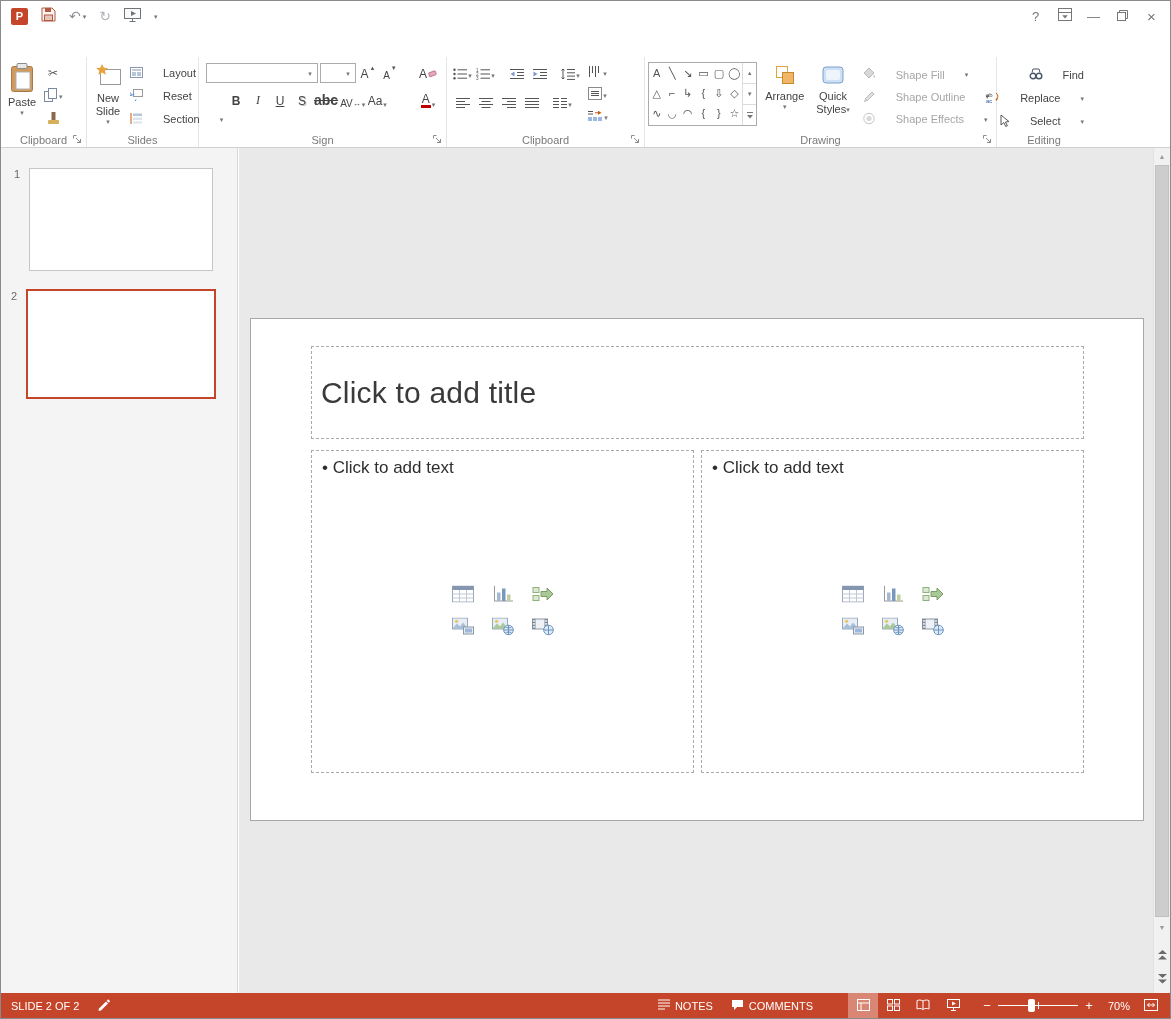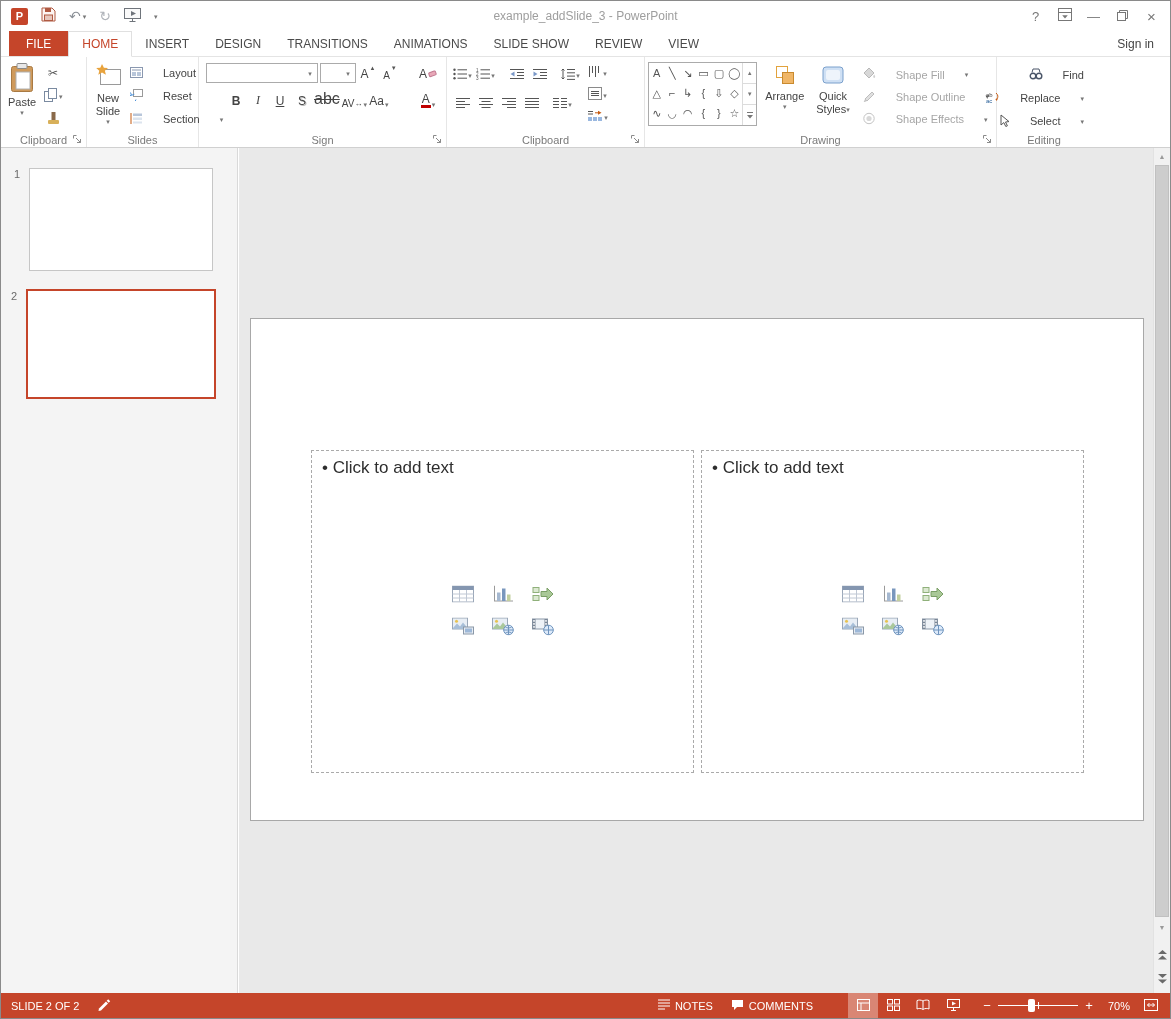--- a/index.html
+++ b/index.html
@@ -42,21 +42,21 @@
   
   .fg { display:flex; flex-direction:column; gap:7px; padding:3px 4px 0; width:240px; }
   .frow { display:flex; align-items:center; gap:2px; }
   .combo { position:relative; height:20px; border:1px solid #ababab; background:#fff; display:flex; align-items:center; padding-left:4px; font-size:11px; }
   .combo .cdd { position:absolute; right:0; top:0; width:14px; height:100%; display:flex; align-items:center; justify-content:center; }
   .fbtn { min-width:20px; height:20px; display:flex; align-items:flex-end; justify-content:center; font-size:12px; color:#444; padding-bottom:2px; gap:1px; }
   .tiny { font-size:6px; line-height:1; color:#555; align-self:flex-start; padding-top:2px; }
   .push { margin-left:auto; }
   .bold { font-weight:bold; } .ital { font-style:italic; font-family:"Liberation Serif",serif; }
   .und { text-decoration:underline; } .shad { text-shadow:1px 1px 0 #b8b8b8; }
-  .strike { font-size:16px; text-decoration:line-through; }
+  .strike { font-size:14px; text-decoration:line-through;font-weight:bold; }
   .av { display:flex; flex-direction:row; align-items:center; line-height:8px; font-size:10px; }
   .avarr { font-size:8px; text-decoration:none; font-style:normal; }
   .fcA { border-bottom:3px solid var(--fontbar); line-height:12px; padding:0 1px; }
 
   
   .para-gc { display:flex; gap:6px; padding:2px 2px 0; }
   .para-left { display:flex; flex-direction:column; gap:9px; padding-top:3px; }
   .prow { display:flex; gap:2px; align-items:center; }
   .pbtn { min-width:21px; height:20px; display:flex; align-items:center; justify-content:center; gap:1px; }
   .para-right { display:flex; flex-direction:column; gap:2px; padding-top:1px; }
@@ -134,53 +134,40 @@
           <span><svg width="17" height="14">
               <rect x="0.5" y="0.5" width="16" height="10" fill="#fafafa" stroke="#6f747b"></rect>
               <path d="M7 3 l5 2.5 -5 2.5 z" fill="#6f747b"></path>
               <path d="M5.5 13.5 h6 M8.5 11 v2.5" stroke="#6f747b" fill="none"></path>
             </svg></span>
         </span>
       <span class="qbtn">
           <b class="dd">▾</b>
         </span>
     </div>
-    <div class="wtitle">example_addSlide_3 - PowerPoint</div>
     <div class="winctl">
       <span class="wbtn">?</span>
       <span class="wbtn">
           <span><svg width="14" height="13">
               <rect x="0.5" y="0.5" width="13" height="12" fill="none" stroke="#777"></rect>
               <line x1="0.5" y1="4.5" x2="13.5" y2="4.5" stroke="#777"></line>
               <path d="M7 10.5 l-2.8 -3.2 h5.6 z" fill="#777"></path>
             </svg></span>
         </span>
       <span class="wbtn">—</span>
       <span class="wbtn">
           <span><svg width="12" height="11">
               <rect x="0.5" y="2.5" width="8" height="8" fill="#fff" stroke="#777"></rect>
               <path d="M2.5 2.5 v-2 h8 v8 h-2" fill="none" stroke="#777"></path>
             </svg></span>
         </span>
       <span class="wbtn" style="font-size:15px">×</span>
     </div>
   </div>
 
-  <div class="tabsrow">
-    <div class="file-tab">FILE</div>
-    <div class="tab active">HOME</div>
-    <div class="tab">INSERT</div>
-    <div class="tab">DESIGN</div>
-    <div class="tab">TRANSITIONS</div>
-    <div class="tab">ANIMATIONS</div>
-    <div class="tab">SLIDE SHOW</div>
-    <div class="tab">REVIEW</div>
-    <div class="tab">VIEW</div>
-    <div class="signin">Sign in</div>
-  </div>
 
   <div class="ribbon">
 
     <div class="rgroup" style="width:86px">
       <div class="gc">
         <div class="bigbtn">
           <span><svg width="24" height="30">
                 <rect x="1.5" y="3.5" width="21" height="25" rx="2" fill="#cf9a5b" stroke="#a97a43"></rect>
                 <rect x="7" y="0.5" width="10" height="5" rx="1" fill="#e8e8e8" stroke="#8a8a8a"></rect>
                 <rect x="6" y="9" width="14" height="17" fill="#fff" stroke="#b0b0b0"></rect>
@@ -589,20 +576,23 @@
   <div class="thumbpane">
     <span class="thumb-num" style="left:13px; top:20px">1</span>
     <div class="thumb" style="left:28px; top:20px; width:184px; height:103px"></div>
     <span class="thumb-num" style="left:10px; top:142px">2</span>
     <div class="thumb sel" style="left:25px; top:141px; width:190px; height:110px"></div>
   </div>
 
   <div class="editor">
     <div class="slide">
 
+      <div class="ph ph-title">
+        <span>Click to add title</span>
+      </div>
 
       <div class="ph ph-content pleft">
         <span class="ph-bullet"><i style="font-style:normal">•</i> <i style="font-style:normal">Click to add text</i></span>
         <div class="icongrid">
           <span class="cicon">
               <span><svg width="22" height="17">
                   <rect x="0.5" y="0.5" width="21" height="16" fill="#fff" stroke="#9aa7b8"></rect>
                   <rect x="0.5" y="0.5" width="21" height="4" fill="#8496b0"></rect>
                   <line x1="7.5" y1="4.5" x2="7.5" y2="16.5" stroke="#c0c8d4"></line>
                   <line x1="14.5" y1="4.5" x2="14.5" y2="16.5" stroke="#c0c8d4"></line>

